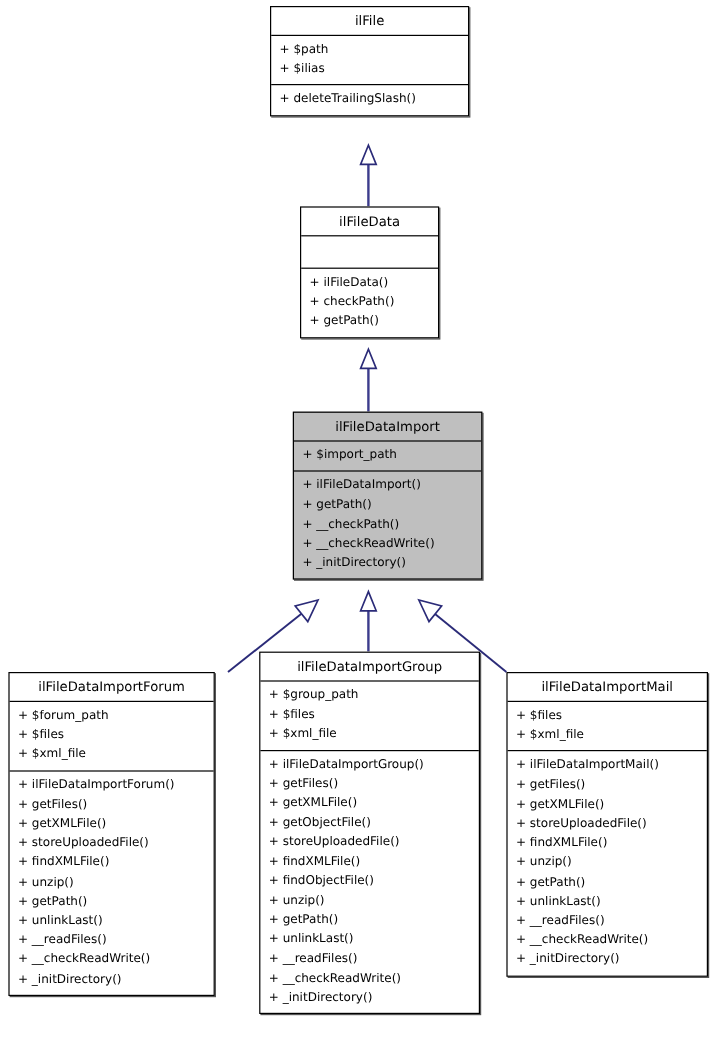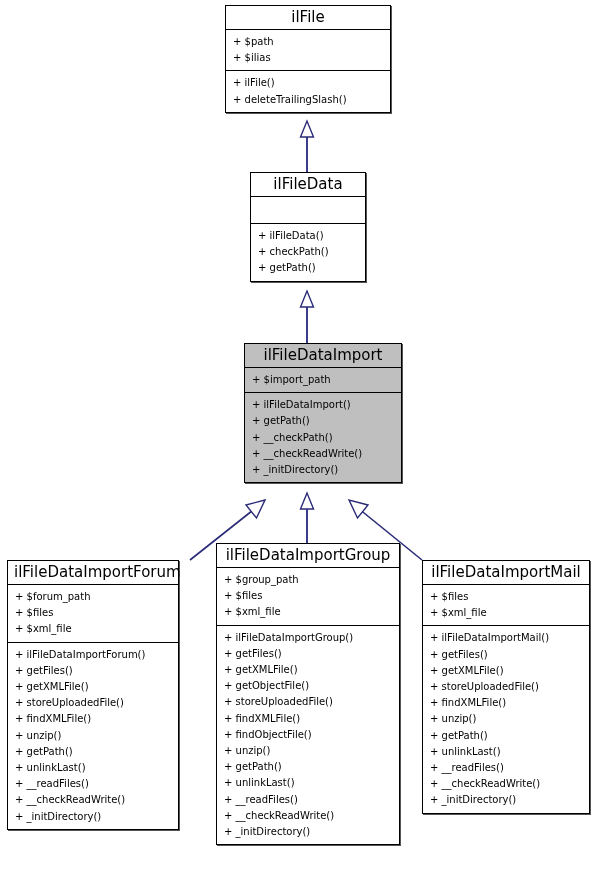--- a/index.html
+++ b/index.html
@@ -36,21 +36,21 @@
     background: #ffffff;
     box-shadow: 1px 1px 0 0 #555555;
     z-index: 5;
   }
   .umlbox.highlight {
     background: #bfbfbf;
     margin-left: 16px;
   }
   .cls-title {
     text-align: center;
-    font-size: 15px;
+    font-size: 11px;
     color: #000000;
     line-height: 13px;
     padding: 5px 6px 5px 6px;
     white-space: nowrap;
   }
   .sep {
     border-top: 1px solid #000000;
     height: 0;
     font-size: 0;
     line-height: 0;
@@ -104,21 +104,20 @@
 
   <div class="umlbox" id="box-ilfile" style="left:225px; top:5px; width:166px;">
     <div class="cls-title">ilFile</div>
     <div class="sep"></div>
     <div class="compartment">
       <div class="member">+ $path</div>
       <div class="member">+ $ilias</div>
     </div>
     <div class="sep"></div>
     <div class="compartment">
-      <div class="member">+ ilFile()</div>
       <div class="member">+ deleteTrailingSlash()</div>
     </div>
   </div>
 
   <div class="umlbox" id="box-ilfiledata" style="left:250px; top:172px; width:116px;">
     <div class="cls-title">ilFileData</div>
     <div class="sep"></div>
     <div class="compartment empty"></div>
     <div class="sep"></div>
     <div class="compartment">

